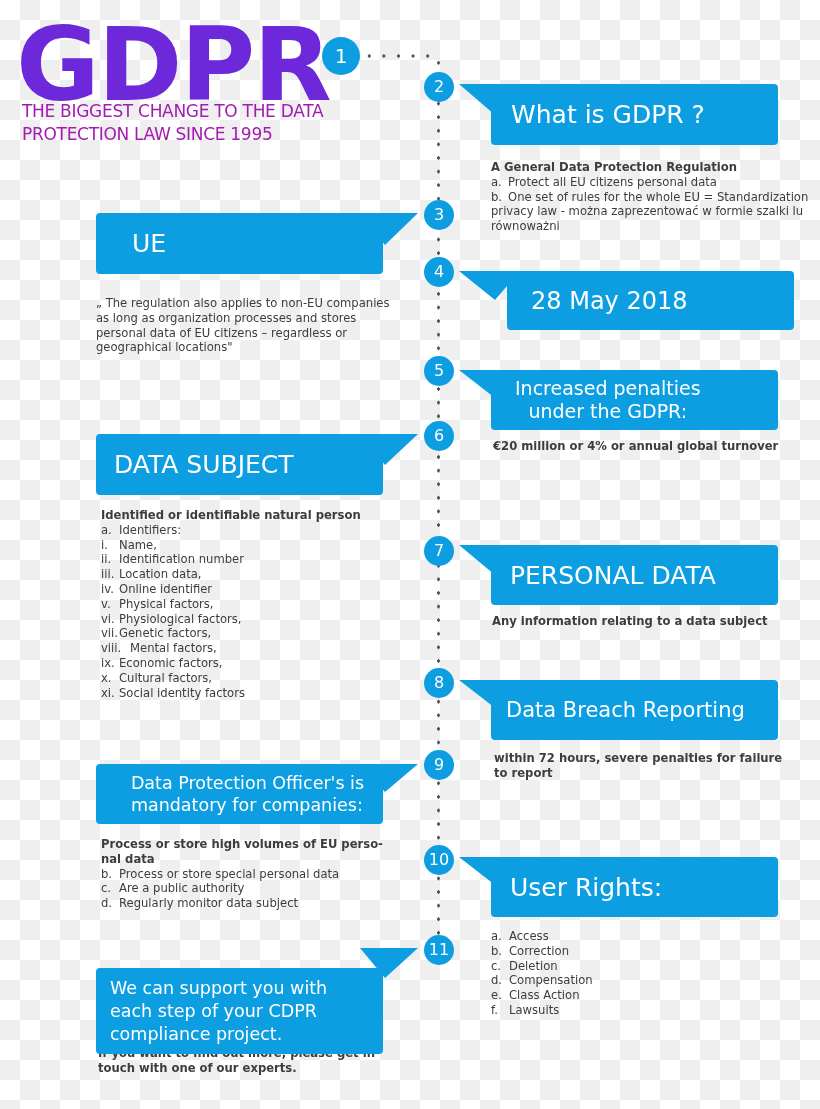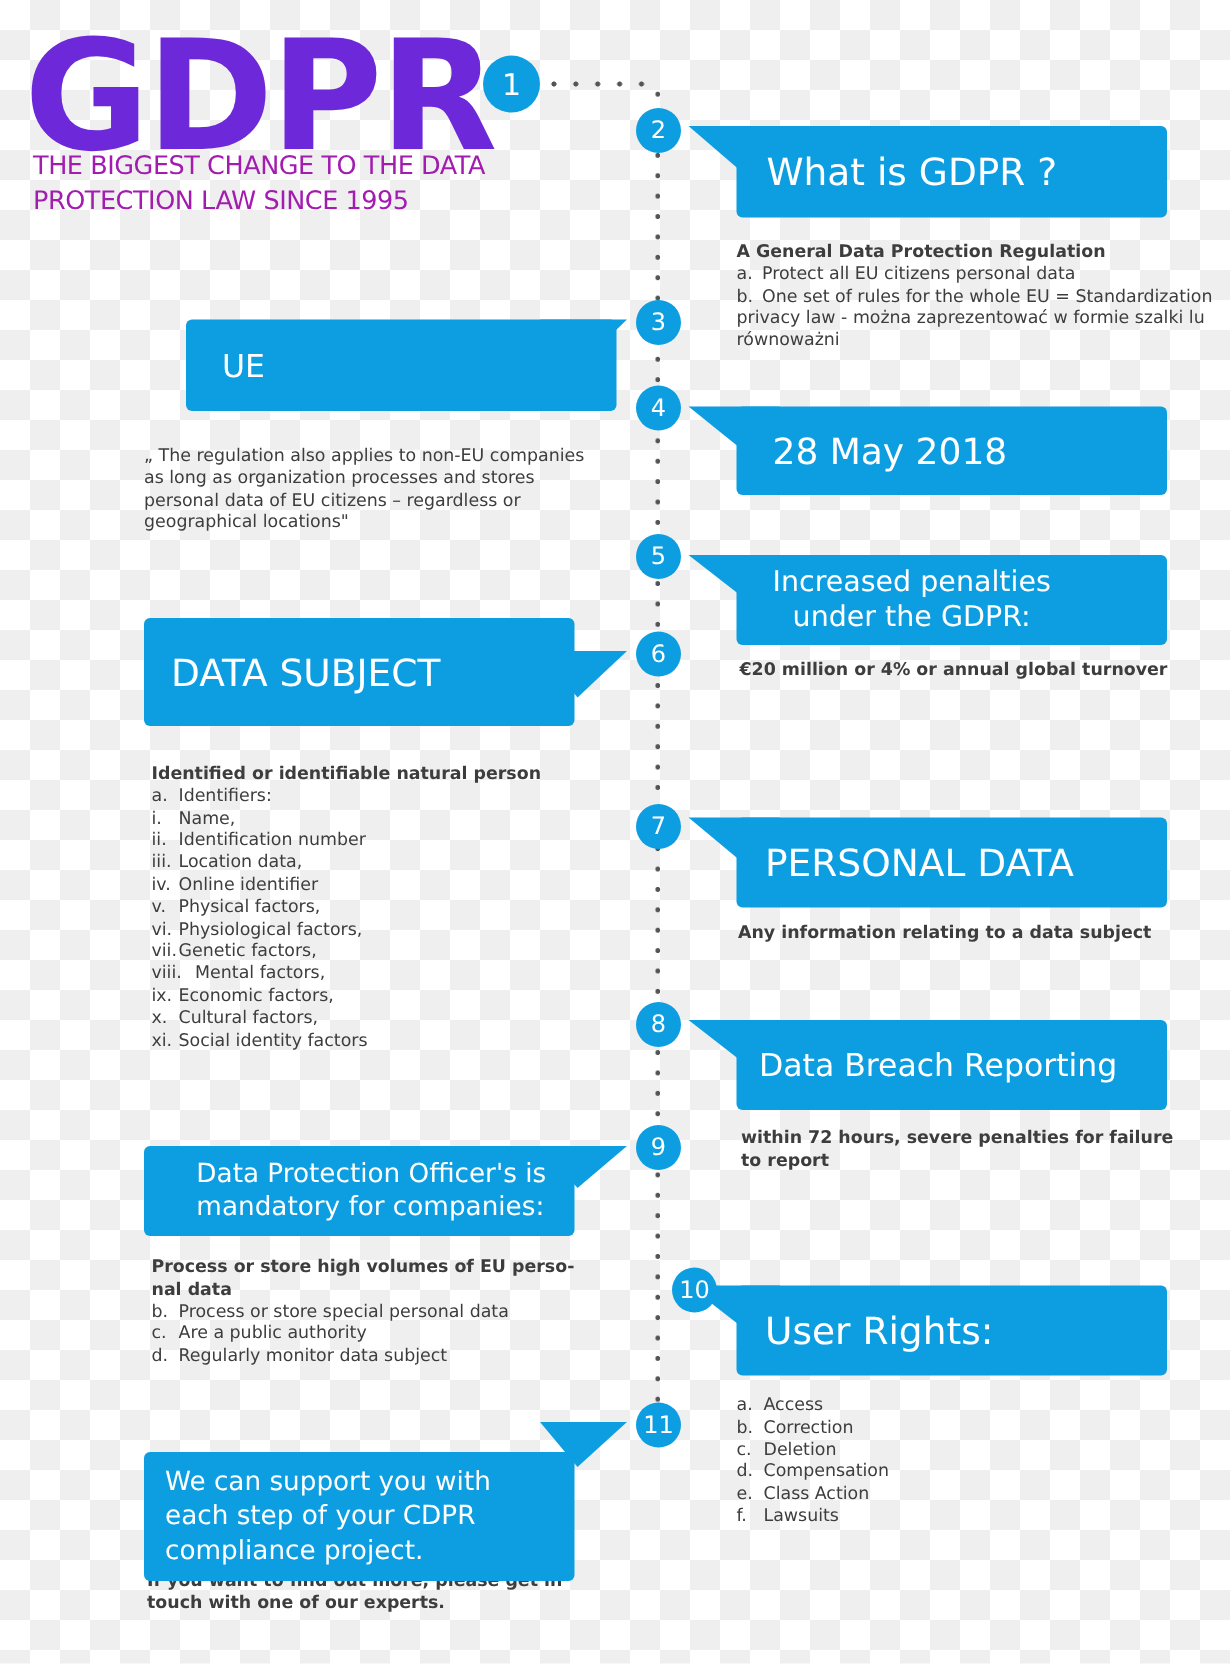--- a/index.html
+++ b/index.html
@@ -66,21 +66,21 @@
 
 <div class="abs circle big" style="left:322px;top:37px;">1</div>
 <div class="abs circle" style="left:424px;top:72px;">2</div>
 <div class="abs circle" style="left:424px;top:200px;">3</div>
 <div class="abs circle" style="left:424px;top:257px;">4</div>
 <div class="abs circle" style="left:424px;top:356px;">5</div>
 <div class="abs circle" style="left:424px;top:421px;">6</div>
 <div class="abs circle" style="left:424px;top:536px;">7</div>
 <div class="abs circle" style="left:424px;top:668px;">8</div>
 <div class="abs circle" style="left:424px;top:750px;">9</div>
-<div class="abs circle" style="left:424px;top:845px;margin-left:24px;">10</div>
+<div class="abs circle" style="left:424px;top:845px;">10</div>
 <div class="abs circle" style="left:424px;top:935px;">11</div>
 
 <svg class="abs tail" style="left:0;top:0;" width="820" height="1109">
   <g fill="#0d9ee2">
     <polygon points="459,84 520,84 495,115"></polygon>
     <polygon points="418,213 360,213 385,245"></polygon>
     <polygon points="459,271 520,271 495,300"></polygon>
     <polygon points="459,370 520,370 495,398"></polygon>
     <polygon points="418,434 360,434 385,465"></polygon>
     <polygon points="459,545 520,545 495,575"></polygon>
@@ -95,43 +95,43 @@
   <span>What is GDPR ?</span>
 </div>
 <div class="abs body-text" style="left:491px;top:160px;width:340px;white-space:nowrap;">
   <div class="bold">A General Data Protection Regulation</div>
   <div><span style="display:inline-block;width:17px;">a.</span><span>Protect all EU citizens personal data</span></div>
   <div><span style="display:inline-block;width:17px;">b.</span><span>One set of rules for the whole EU = Standardization</span></div>
   <div>privacy law - można zaprezentować  w formie szalki lu</div>
   <div>równoważni</div>
 </div>
 
-<div class="abs bubble" style="left:96px;top:213px;width:287px;height:61px;padding-left:24px;font-size:21px;margin-left:28px;">
+<div class="abs bubble" style="left:96px;top:213px;width:287px;height:61px;padding-left:36px;font-size:25px;">
   <span>UE</span>
 </div>
 <div class="abs body-text" style="left:96px;top:296px;width:330px;white-space:nowrap;">
   <div>„ The regulation also applies to non-EU companies</div>
   <div>as long as organization processes and stores</div>
   <div>personal data of EU citizens – regardless or</div>
   <div>geographical locations"</div>
 </div>
 
-<div class="abs bubble" style="left:491px;top:271px;width:287px;height:59px;padding-left:24px;font-size:24px;">
+<div class="abs bubble" style="left:507px;top:271px;width:287px;height:59px;padding-left:24px;font-size:24px;">
   <span>28 May 2018</span>
 </div>
 
 <div class="abs bubble" style="left:491px;top:370px;width:287px;height:60px;padding-left:24px;font-size:19px;line-height:23px;text-align:center;">
   <div>
     <div>Increased penalties</div>
     <div>under the GDPR:</div>
   </div>
 </div>
 <div class="abs body-text bold" style="left:493px;top:439px;white-space:nowrap;">€20 million or 4% or annual global turnover</div>
 
-<div class="abs bubble" style="left:96px;top:412px;width:287px;height:72px;padding-left:18px;font-size:25px;">
+<div class="abs bubble" style="left:96px;top:434px;width:287px;height:61px;padding-left:18px;font-size:25px;">
   <span>DATA SUBJECT</span>
 </div>
 <div class="abs body-text" style="left:101px;top:508px;width:330px;white-space:nowrap;">
   <div class="bold">Identified or identifiable natural person</div>
   <ul class="list">
     <li>
         <span class="mk">a.</span>
         <span>Identifiers:</span>
       </li>
     <li>

